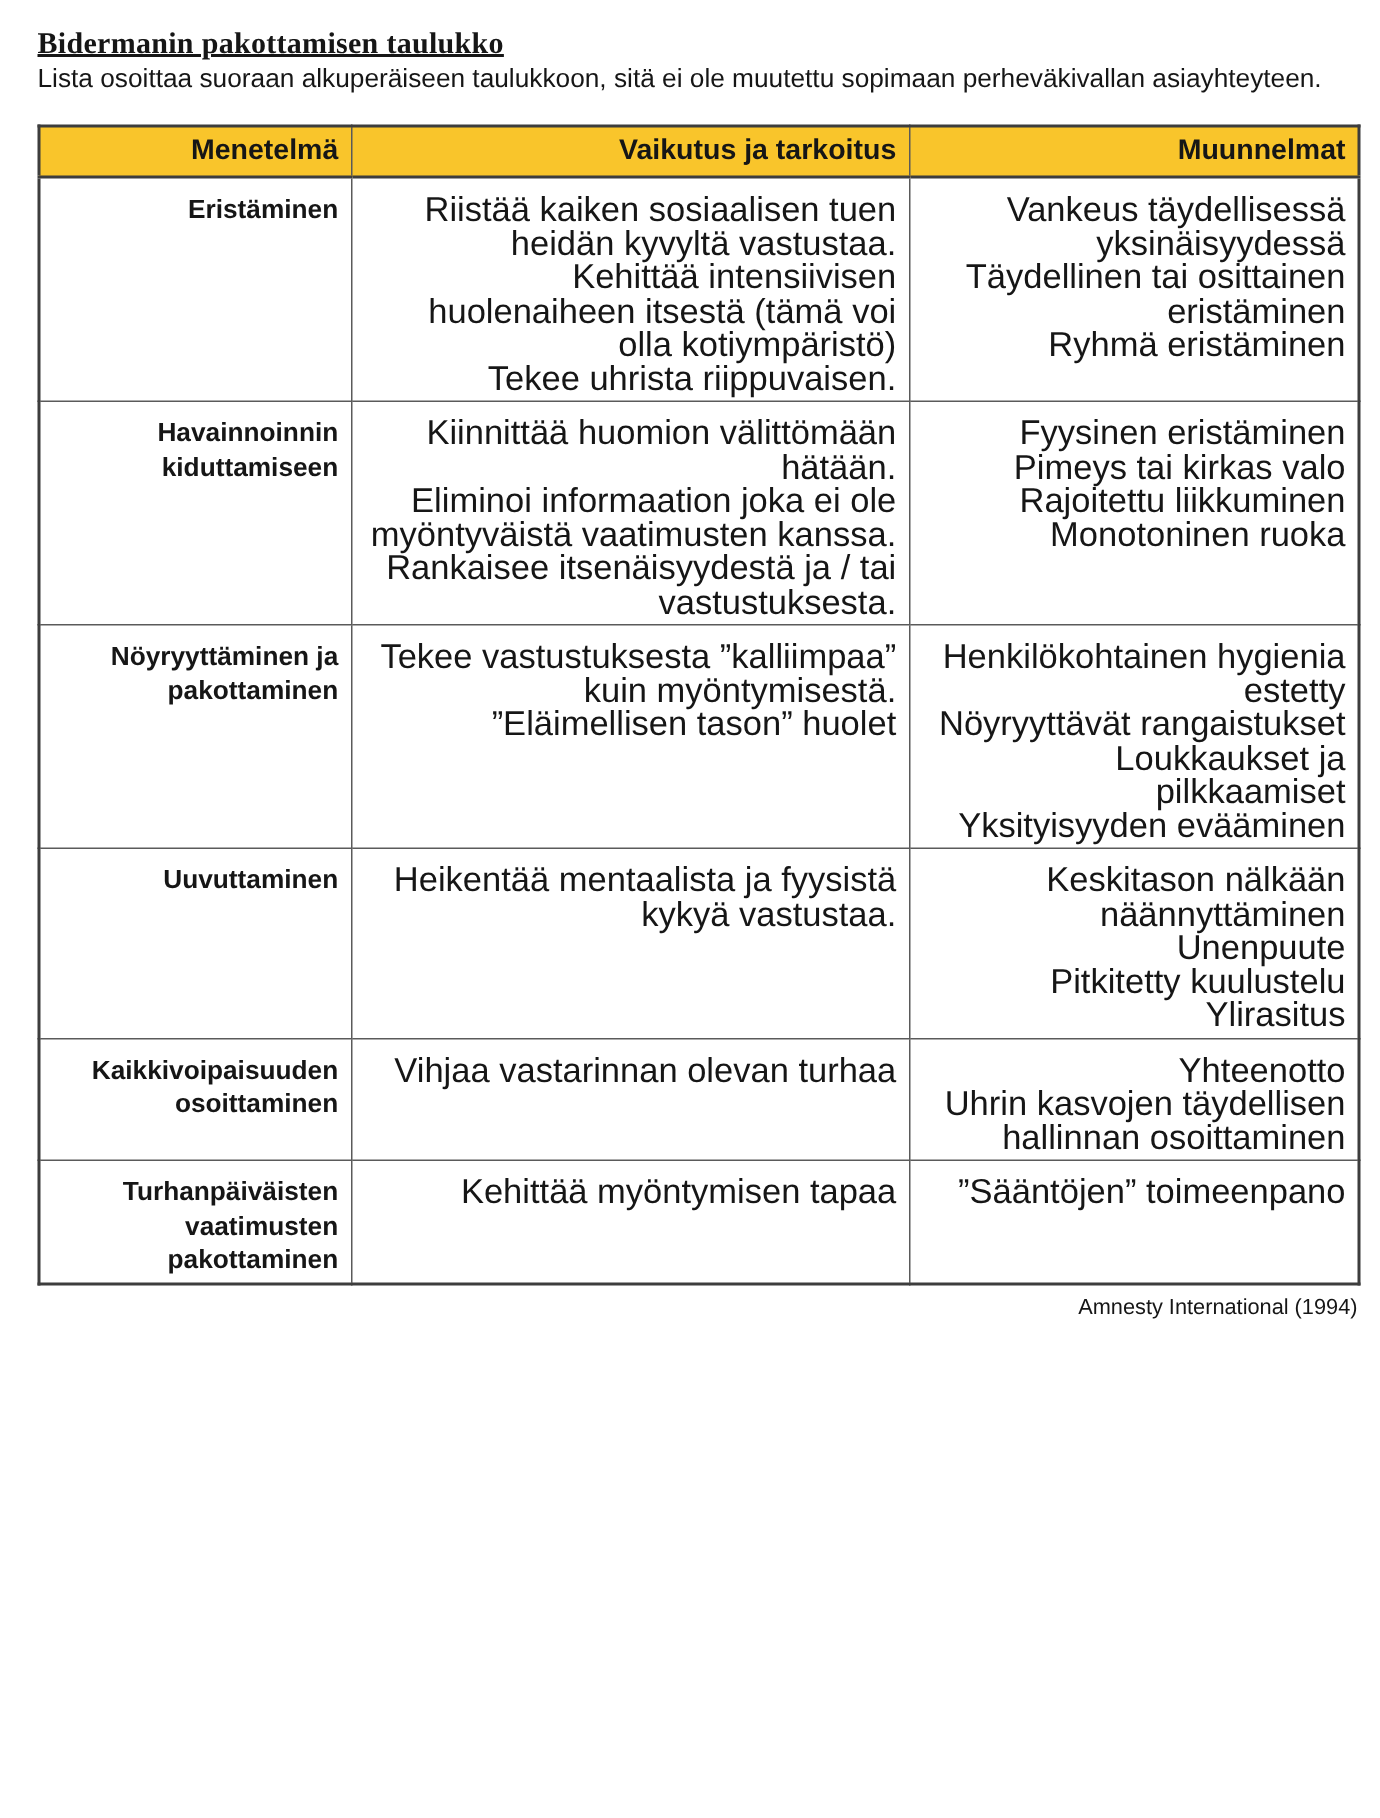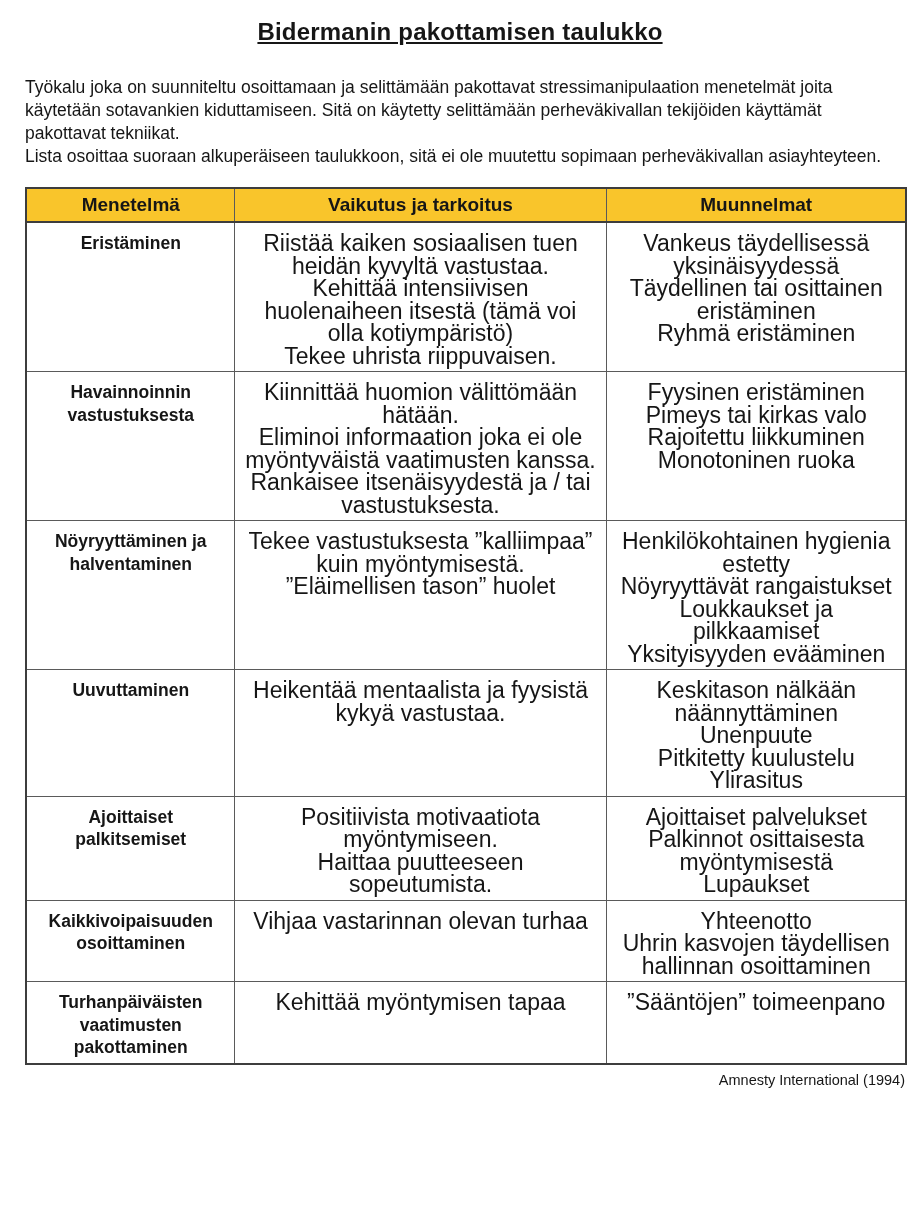--- a/index.html
+++ b/index.html
@@ -16,25 +16,26 @@
     color:var(--ink);
     font-family:"Liberation Sans","DejaVu Sans",sans-serif;
     overflow:hidden;
   }
   .page{
     width:920px;height:1212px;
     padding:18px 15px 0 25px;
   }
   .doc-title{
     margin:0 10px 0 0;
-    text-align:center;
-    font-size:24px;
+    text-align:left;
+    font-size:20px;
     font-weight:bold;
     text-decoration:underline;
     letter-spacing:0.2px;
+    font-family:Liberation Serif, serif;
   }
   .intro{
     width:878px;
     font-size:17.5px;
     line-height:23px;
     margin:0;
   }
   .intro.p1{margin-top:30px;}
   .intro.p2{}
   table.coercion{
@@ -43,21 +44,21 @@
     width:880px;
     margin-top:19px;
   }
   table.coercion col.c1{width:208px;}
   table.coercion col.c2{width:372px;}
   table.coercion col.c3{width:300px;}
   table.coercion th,
   table.coercion td{
     border:1.6px solid var(--border-mid);
     vertical-align:top;
-    text-align:center;
+    text-align:right;
     padding:9px 8px 4px 9px;
   }
   table.coercion{border:2px solid var(--border-dark);}
   table.coercion thead th{
     background:var(--header-bg);
     font-size:19px;
     font-weight:bold;
     height:34px;
     padding-top:5px;
     border-bottom:2px solid var(--border-dark);
@@ -79,21 +80,20 @@
     margin-top:7px;
   }
 </style>
 </head>
 <body>
 
 <div class="page">
 
   <h1 class="doc-title">Bidermanin pakottamisen taulukko</h1>
 
-  <p class="intro p1">Työkalu joka on suunniteltu osoittamaan ja selittämään pakottavat stressimanipulaation menetelmät joita käytetään sotavankien kiduttamiseen. Sitä on käytetty selittämään perheväkivallan tekijöiden käyttämät pakottavat tekniikat.</p>
 
   <p class="intro p2">Lista osoittaa suoraan alkuperäiseen taulukkoon, sitä ei ole muutettu sopimaan perheväkivallan asiayhteyteen.</p>
 
   <table class="coercion">
     <colgroup>
       <col class="c1">
         <col class="c2">
         <col class="c3">
     </colgroup>
     <thead>
@@ -107,53 +107,45 @@
         <tr style="height: 128px;">
     <td class="method">Eristäminen</td>
     <td class="effect">Riistää kaiken sosiaalisen tuen heidän kyvyltä vastustaa.
 Kehittää intensiivisen huolenaiheen itsestä (tämä voi olla kotiympäristö)
 Tekee uhrista riippuvaisen.</td>
     <td class="variants">Vankeus täydellisessä yksinäisyydessä
 Täydellinen tai osittainen eristäminen
 Ryhmä eristäminen</td>
   </tr>
         <tr style="height: 124px;">
-    <td class="method">Havainnoinnin vastustuksesta</td>
+    <td class="method">Havainnoinnin kiduttamiseen</td>
     <td class="effect">Kiinnittää huomion välittömään hätään.
 Eliminoi informaation joka ei ole myöntyväistä vaatimusten kanssa.
 Rankaisee itsenäisyydestä ja / tai vastustuksesta.</td>
     <td class="variants">Fyysinen eristäminen
 Pimeys tai kirkas valo
 Rajoitettu liikkuminen
 Monotoninen ruoka</td>
   </tr>
         <tr style="height: 114px;">
-    <td class="method">Nöyryyttäminen ja halventaminen</td>
+    <td class="method">Nöyryyttäminen ja pakottaminen</td>
     <td class="effect">Tekee vastustuksesta ”kalliimpaa” kuin myöntymisestä.
 ”Eläimellisen tason” huolet</td>
     <td class="variants">Henkilökohtainen hygienia estetty
 Nöyryyttävät rangaistukset
 Loukkaukset ja pilkkaamiset
 Yksityisyyden evääminen</td>
   </tr>
         <tr style="height: 119px;">
     <td class="method">Uuvuttaminen</td>
     <td class="effect">Heikentää mentaalista ja fyysistä kykyä vastustaa.</td>
     <td class="variants">Keskitason nälkään näännyttäminen
 Unenpuute
 Pitkitetty kuulustelu
 Ylirasitus</td>
-  </tr>
-        <tr style="height: 102px;">
-    <td class="method">Ajoittaiset palkitsemiset</td>
-    <td class="effect">Positiivista motivaatiota myöntymiseen.
-Haittaa puutteeseen sopeutumista.</td>
-    <td class="variants">Ajoittaiset palvelukset
-Palkinnot osittaisesta myöntymisestä
-Lupaukset</td>
   </tr>
         <tr style="height: 81px;">
     <td class="method">Kaikkivoipaisuuden osoittaminen</td>
     <td class="effect">Vihjaa vastarinnan olevan turhaa</td>
     <td class="variants">Yhteenotto
 Uhrin kasvojen täydellisen hallinnan osoittaminen</td>
   </tr>
         <tr style="height: 75px;">
     <td class="method">Turhanpäiväisten vaatimusten pakottaminen</td>
     <td class="effect">Kehittää myöntymisen tapaa</td>

